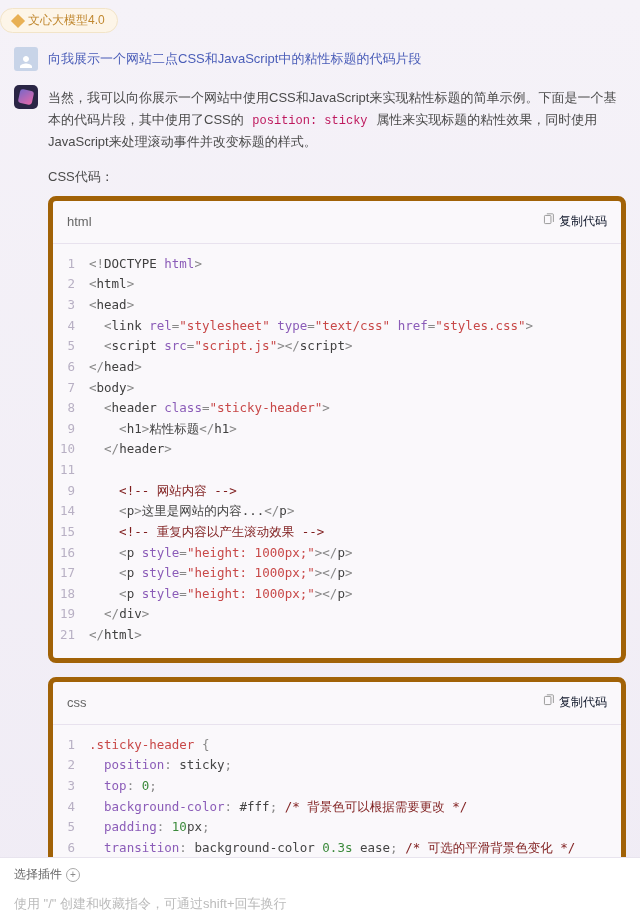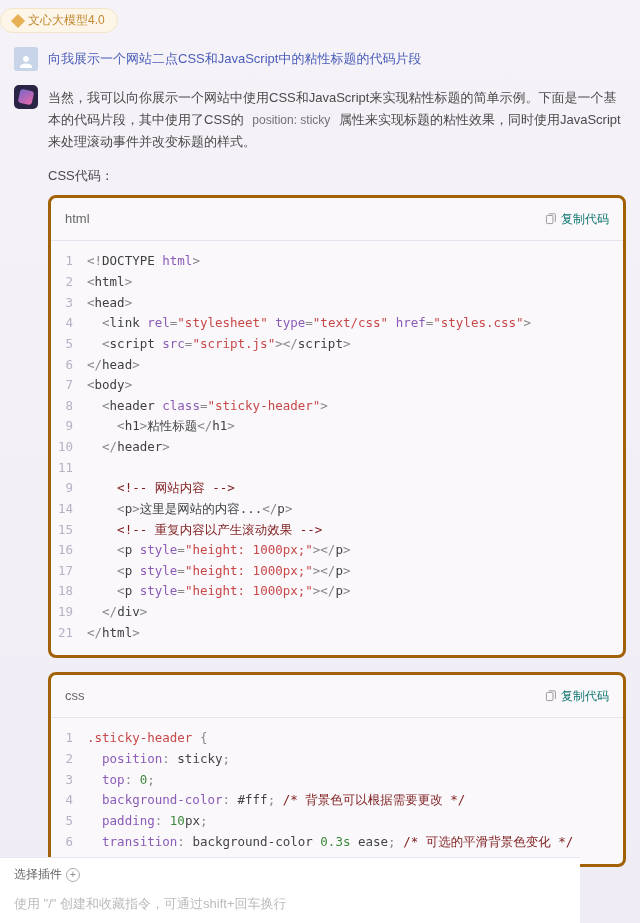--- a/index.html
+++ b/index.html
@@ -9,42 +9,42 @@
 .diamond-icon{width:10px;height:10px;background:#e8b055;transform:rotate(45deg);display:inline-block}
 .user-row{display:flex;align-items:flex-start;gap:10px;padding:8px 14px 14px}
 .avatar{width:24px;height:24px;background:#c8d4e8;border-radius:3px;flex-shrink:0;display:flex;align-items:flex-end;justify-content:center}
 .avatar svg{width:18px;height:18px}
 .user-text{color:#4a5db8;font-size:13px;padding-top:3px}
 .ai-row{display:flex;align-items:flex-start;gap:10px;padding:0 14px}
 .ai-avatar{width:24px;height:24px;background:#2a2545;border-radius:5px;flex-shrink:0;display:flex;align-items:center;justify-content:center}
 .ai-avatar-inner{width:14px;height:14px;background:linear-gradient(135deg,#7868c8,#e868a8);border-radius:3px;transform:rotate(12deg)}
 .ai-content{flex:1;min-width:0;padding-top:2px;font-size:13px;line-height:1.7;color:#4a4a4a}
 .ai-content p{margin-bottom:10px}
-.inline-code{font-family:Liberation Sans, sans-serif;background:#f4f0f8;padding:1px 5px;border-radius:3px;font-size:12px;color:#737373}
+.inline-code{font-family:Liberation Mono, monospace;background:#f4f0f8;padding:1px 5px;border-radius:3px;font-size:12px;color:#be185d}
 .section-label{margin:12px 0 8px;color:#4a4a4a;font-size:13px}
-.code-block{background:#faf8fb;border:3px solid #a16207;border-radius:8px;margin-bottom:14px;overflow:hidden}
+.code-block{background:#faf8fb;border:5px solid #a16207;border-radius:8px;margin-bottom:14px;overflow:hidden}
 .code-header{display:flex;justify-content:space-between;align-items:center;padding:10px 14px;border-bottom:1px solid #e8e2ee}
 .code-lang{color:#666;font-size:13px;font-weight:500}
-.copy-btn{display:flex;align-items:center;gap:4px;color:#0f766e;font-size:12px;cursor:pointer;background:none;border:none}
+.copy-btn{display:flex;align-items:flex-start;gap:4px;color:#0f172a;font-size:12px;cursor:pointer;background:none;border:none}
 .copy-btn svg{width:13px;height:13px}
 .code-body{padding:10px 0 12px;font-family:Consolas,Monaco,monospace;font-size:12.5px;line-height:1.65}
 .code-line{display:flex}
 .line-num{width:36px;flex-shrink:0;text-align:right;padding-right:14px;color:#b8b0c4;user-select:none}
 .line-content{flex:1;white-space:pre}
 .t-tag{color:#404040}
 .t-attr{color:#8b5cb8}
 .t-str{color:#c84848}
 .t-punct{color:#888}
 .t-text{color:#444}
 .t-num{color:#3b8a3b}
 .t-sel{color:#c84848}
 .t-prop{color:#8b5cb8}
 .t-val{color:#444}
 .t-comment{color:#7f1d1d}
-.bottom-bar{position:fixed;bottom:0;left:0;width:580px;background:#fff;padding:8px 14px 4px;border-top:1px solid #e8e4ee}
+.bottom-bar{position:fixed;bottom:0;left:0;width:640px;background:#fff;padding:8px 14px 4px;border-top:1px solid #e8e4ee}
 .plugin-row{display:flex;align-items:center;gap:4px;font-size:12px;color:#666;margin-bottom:8px}
 .plus-circle{width:14px;height:14px;border:1px solid #aaa;border-radius:50%;display:inline-flex;align-items:center;justify-content:center;font-size:10px;color:#888;line-height:1}
 .input-hint{color:#bbb;font-size:13px;padding:4px 0 6px}
 </style>
 </head>
 <body>
 
 <div class="model-badge">
   <div class="model-badge-inner">
     <span class="diamond-icon"></span>

